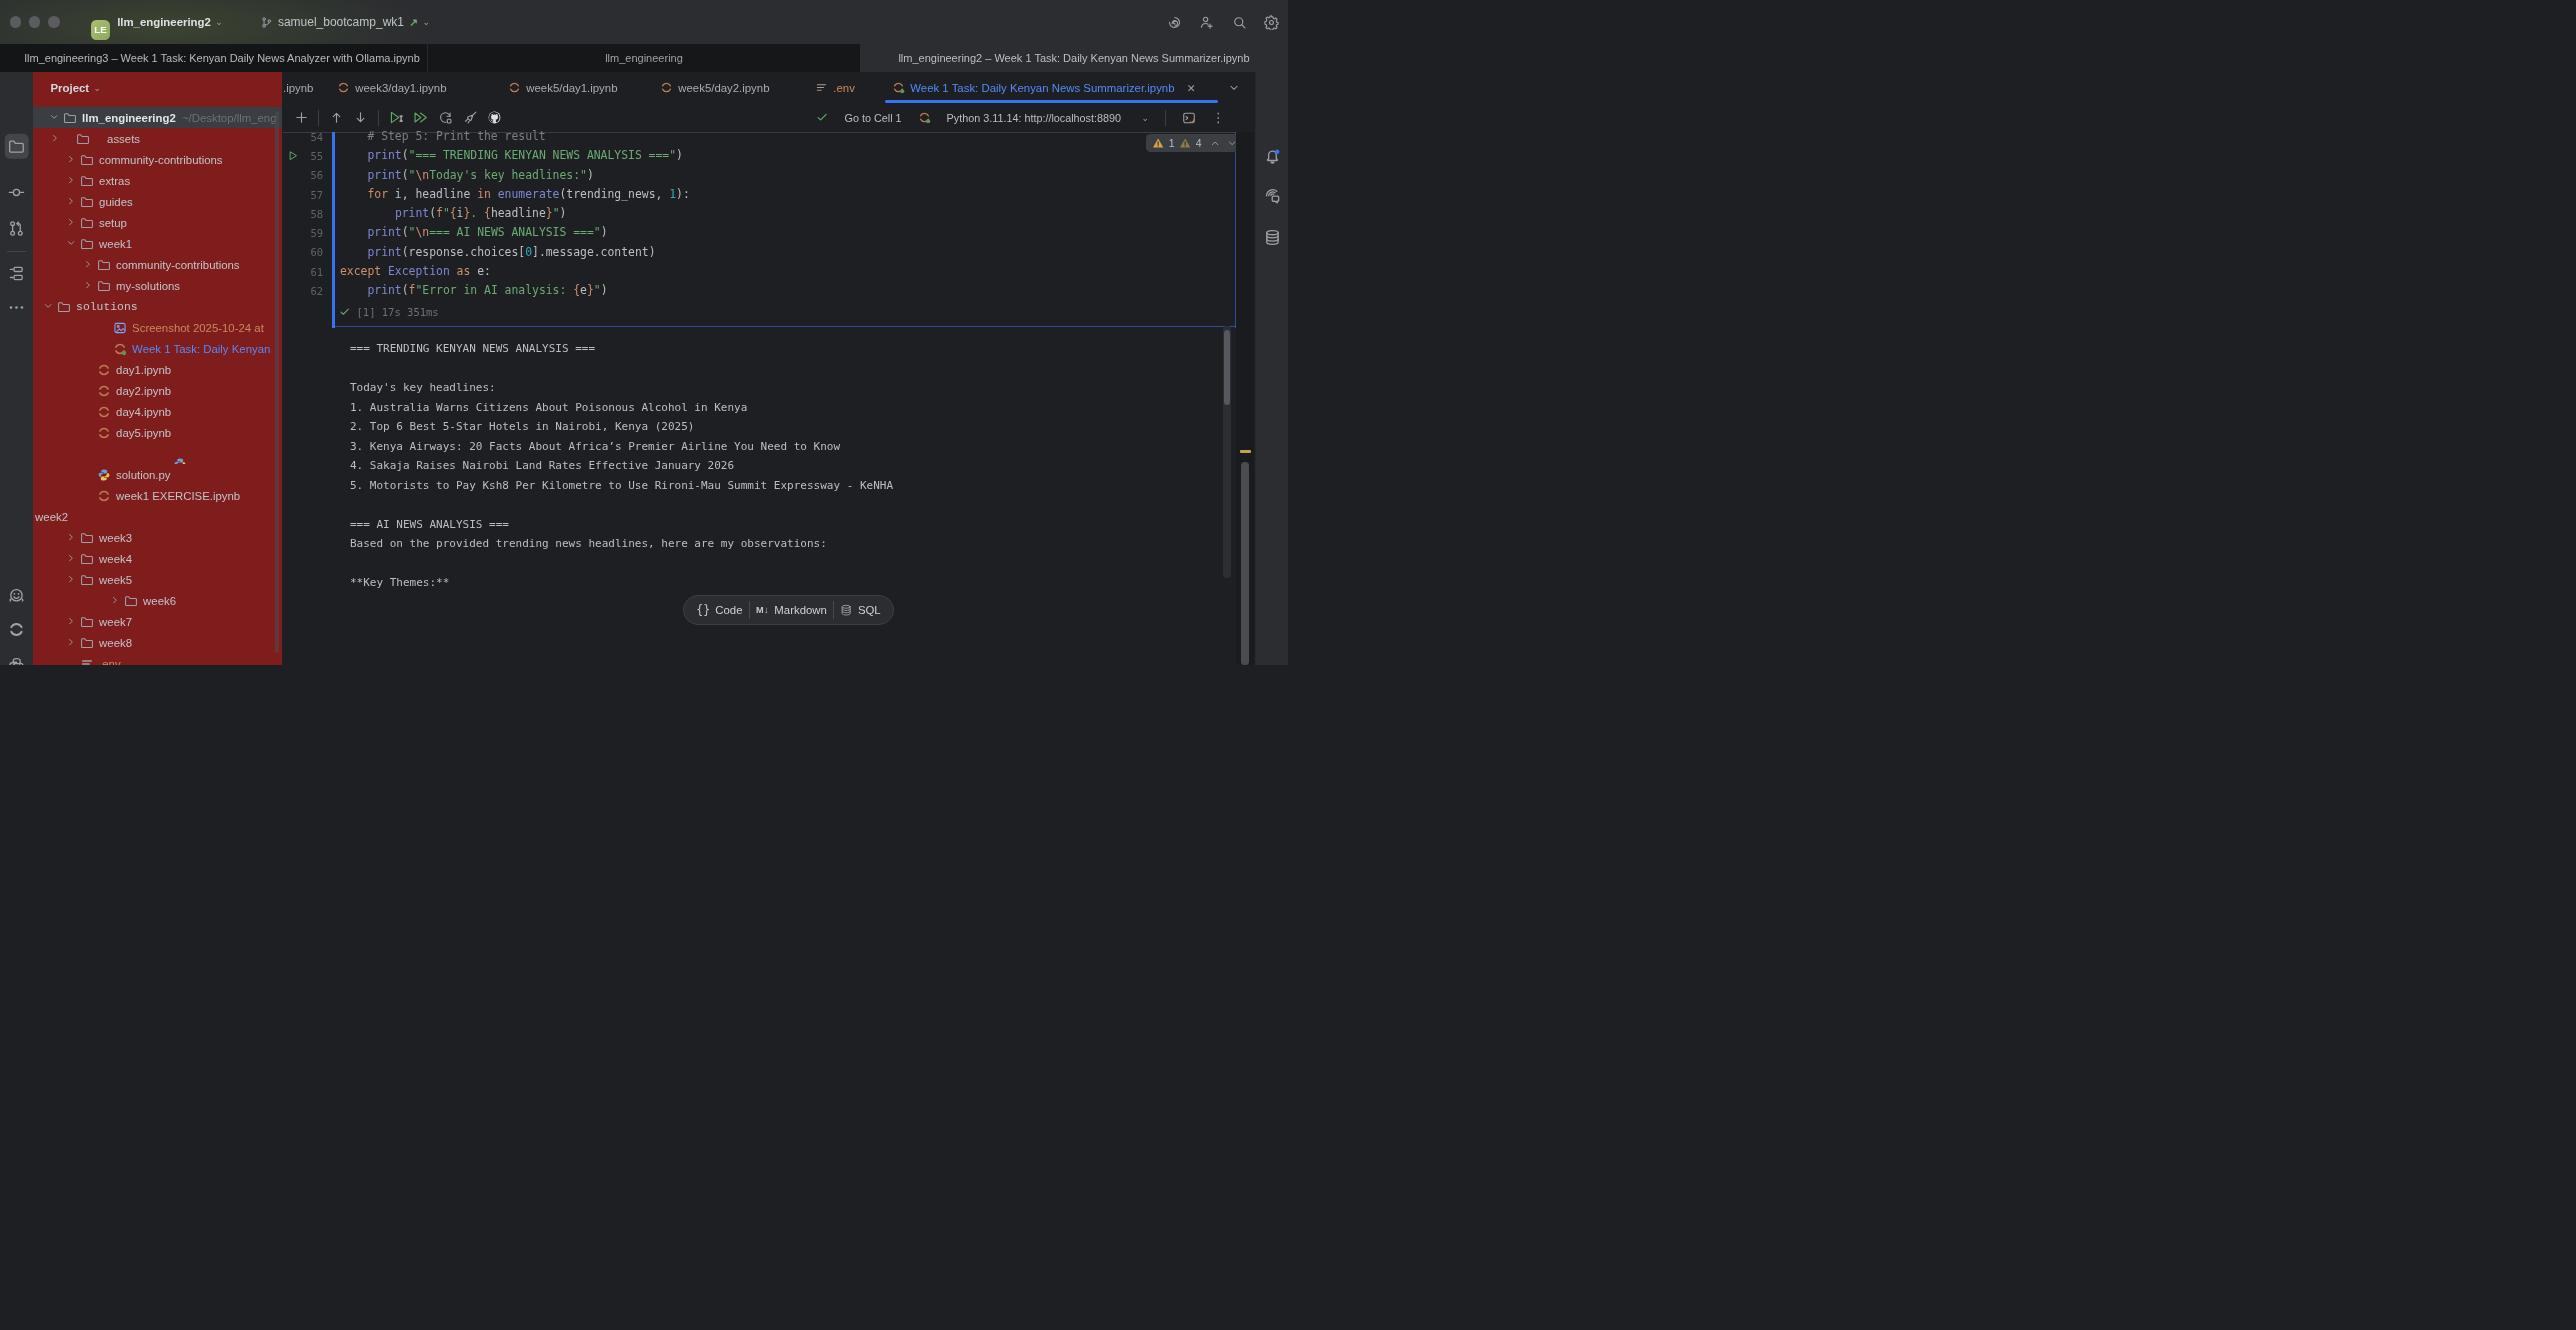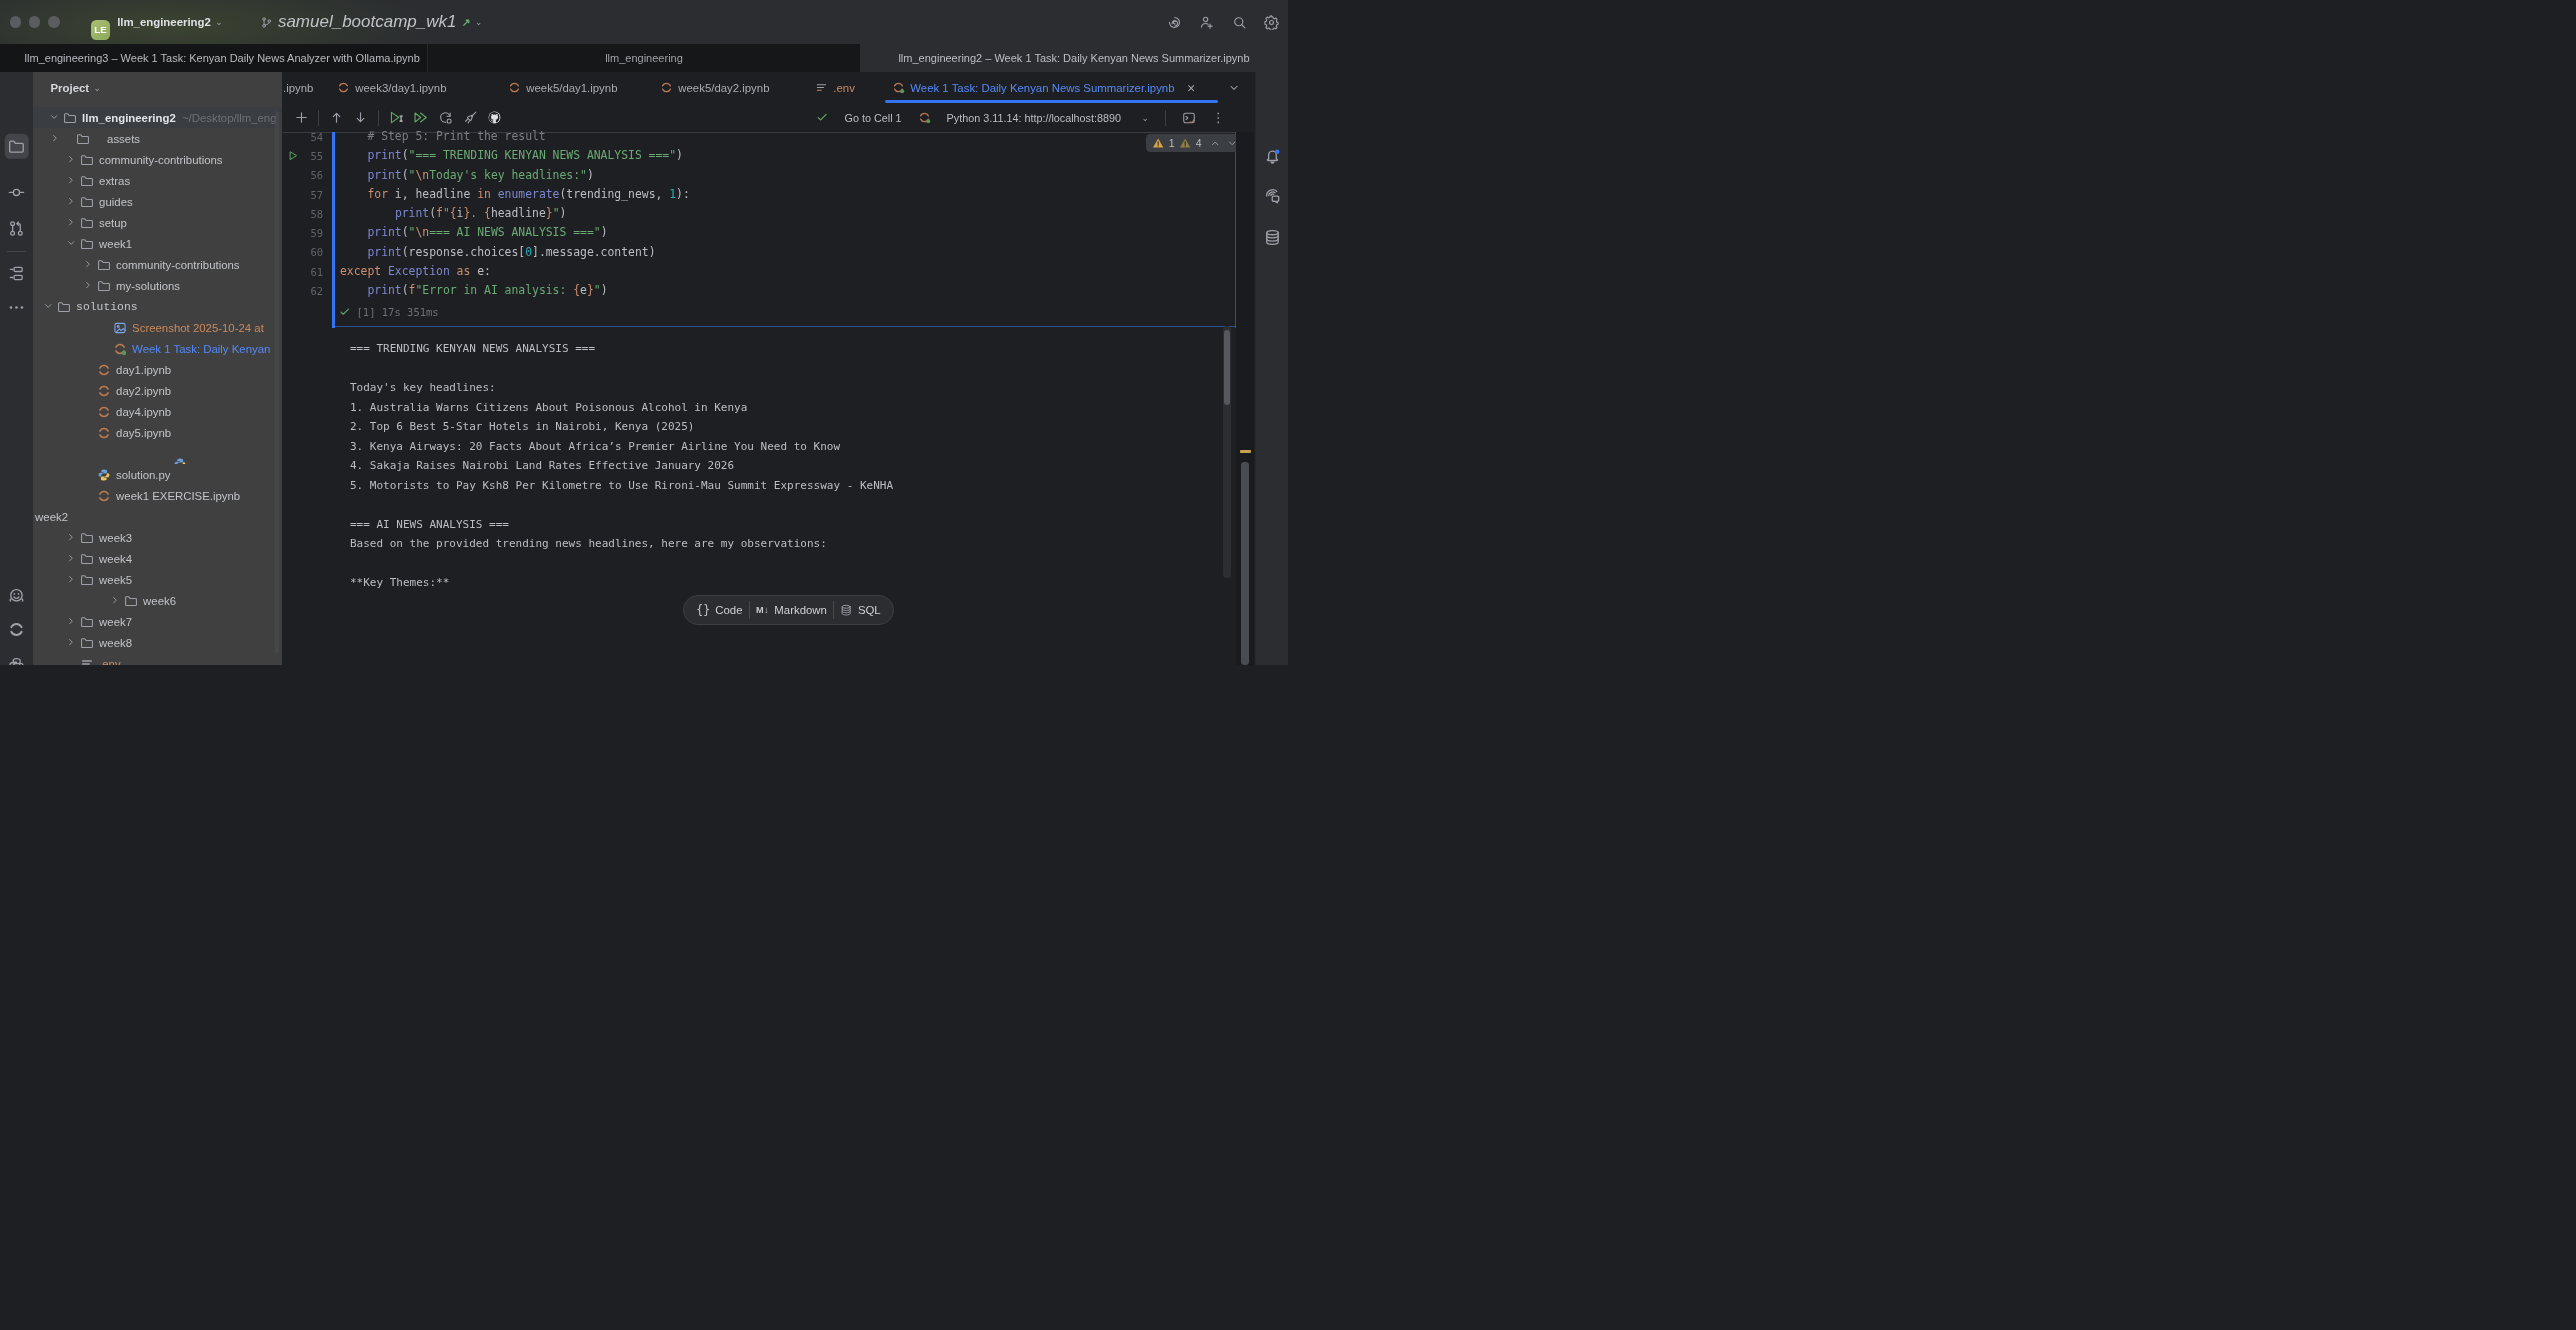--- a/index.html
+++ b/index.html
@@ -10,40 +10,40 @@
   #titlebar{left:0;top:0;width:1288px;height:44px;
     background:radial-gradient(ellipse 369px 79px at 167px 26px,#3b4430 0%,rgba(43,45,48,0) 70%),#2b2d30;
     border-bottom:0.9px solid #222325;display:flex;align-items:center;}
   .tl{width:11.4px;height:11.4px;border-radius:50%;background:#5a5c60;margin-right:8px;}
   #tl-wrap{margin-left:9.7px;display:flex;align-items:center;}
   #proj-badge{margin-left:23px;width:19.3px;height:19.3px;border-radius:5.3px;background:linear-gradient(135deg,#aabf72,#8ca95c);
     color:#fff;font-size:9.7px;font-weight:bold;display:flex;align-items:center;justify-content:center;margin-top:16px;}
   .tb-name{color:#dfe1e5;font-size:11.4px;font-weight:600;margin-left:7px;}
   .tb-chev{color:#9da0a8;font-size:8.8px;margin-left:4.4px;}
   #branch-grp{display:flex;align-items:center;margin-left:37px;}
-  #branch-name{color:#c0c2c7;font-size:17px;margin-left:5.3px;font-style:italic;}
+  #branch-name{color:#c0c2c7;font-size:12px;margin-left:5.3px;}
   #push-arrow{color:#6aab73;font-size:10.5px;margin-left:5.3px;font-weight:bold;}
   #titlebar-icons{position:absolute;right:8.8px;top:0;height:44px;display:flex;align-items:center;gap:17.5px;}
   .ic{display:inline-flex;align-items:center;justify-content:center;}
   
   .wtab{position:absolute;top:44px;height:28px;display:flex;align-items:center;font-size:11px;}
   .wtab-0{left:0;width:428px;background:#141516;color:#b9bbc0;padding-left:24.6px;box-sizing:border-box;border-right:0.9px solid #26282b;}
   .wtab-1{left:428px;width:432px;background:#161718;color:#9ea1a7;justify-content:center;}
   .wtab-2{left:860px;width:428px;background:#2b2d30;color:#bcbfc5;justify-content:center;}
   .wtab span{white-space:nowrap;overflow:hidden;text-overflow:clip;}
   
   #left-rail{left:0;top:72px;width:33px;height:593px;background:#2b2d30;border-right:0.9px solid #26282b;}
   .rail-item{position:absolute;left:16.7px;transform:translate(-50%,-50%);width:24.6px;height:24.6px;border-radius:5.3px;
     display:flex;align-items:center;justify-content:center;}
   .rail-item.selected{background:#43454a;}
   .rail-div{position:absolute;left:7px;width:19.3px;height:0.9px;background:#43454a;}
   
   #right-rail{left:1255px;top:72px;width:33px;height:593px;background:#2b2d30;border-left:0.9px solid #26282b;}
   
-  #project-panel{left:33px;top:72px;width:249px;height:714px;background:#404040;overflow:hidden;}
+  #project-panel{left:33px;top:72px;width:249px;height:714px;background:#7f1d1d;overflow:hidden;}
   #panel-header{position:absolute;left:17.5px;top:0;height:31px;display:flex;align-items:center;}
   #panel-header .ph-label{color:#d5d7db;font-size:11.4px;font-weight:700;}
   #tree{position:absolute;left:-33px;top:35px;width:283px;}
   .trow{height:21px;display:flex;align-items:center;width:283px;overflow:hidden;white-space:nowrap;font-size:11.4px;color:#c2c4c8;box-sizing:border-box;}
   .trow.selected{background:#3a3d41;}
   .t-chev{width:14px;flex:0 0 14px;display:flex;justify-content:center;}
   .t-icon{flex:0 0 14px;margin:0 5.3px 0 1.8px;display:flex;justify-content:center;}
   .t-label{}
   .t-root{font-weight:700;color:#e3e5e9;}
   .t-suffix{color:#6e7178;margin-left:6.1px;font-weight:400;}

